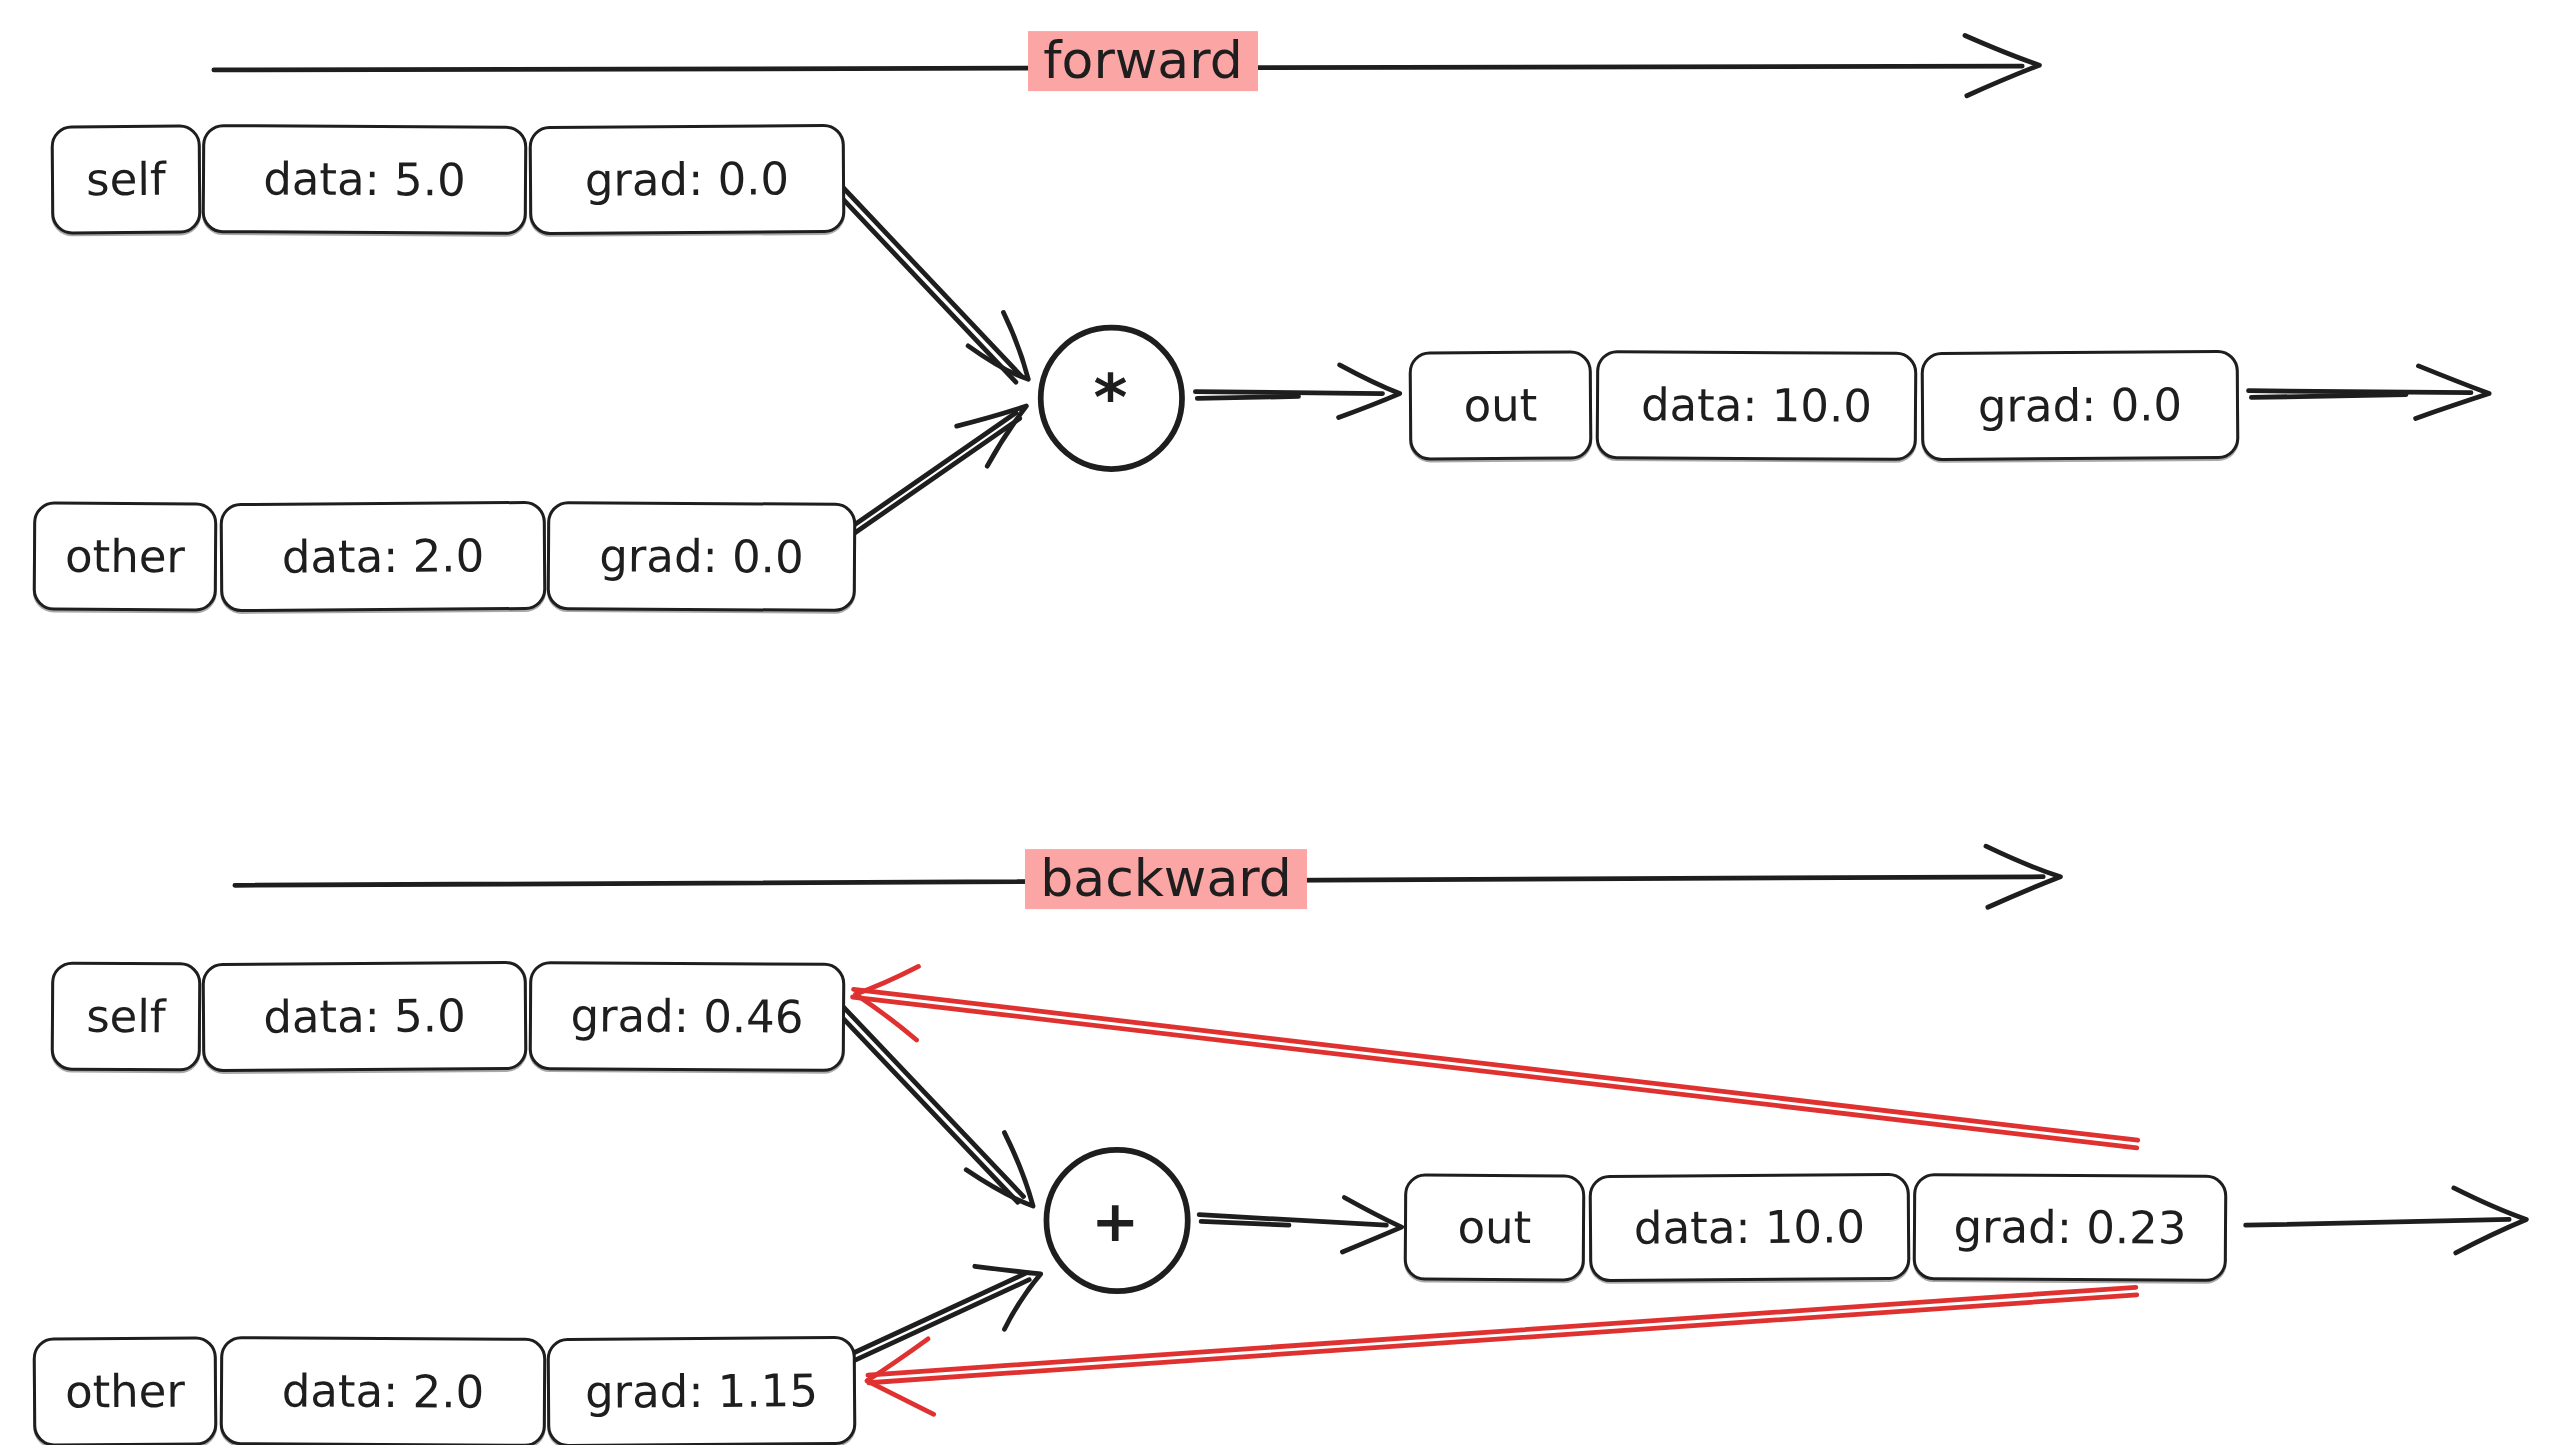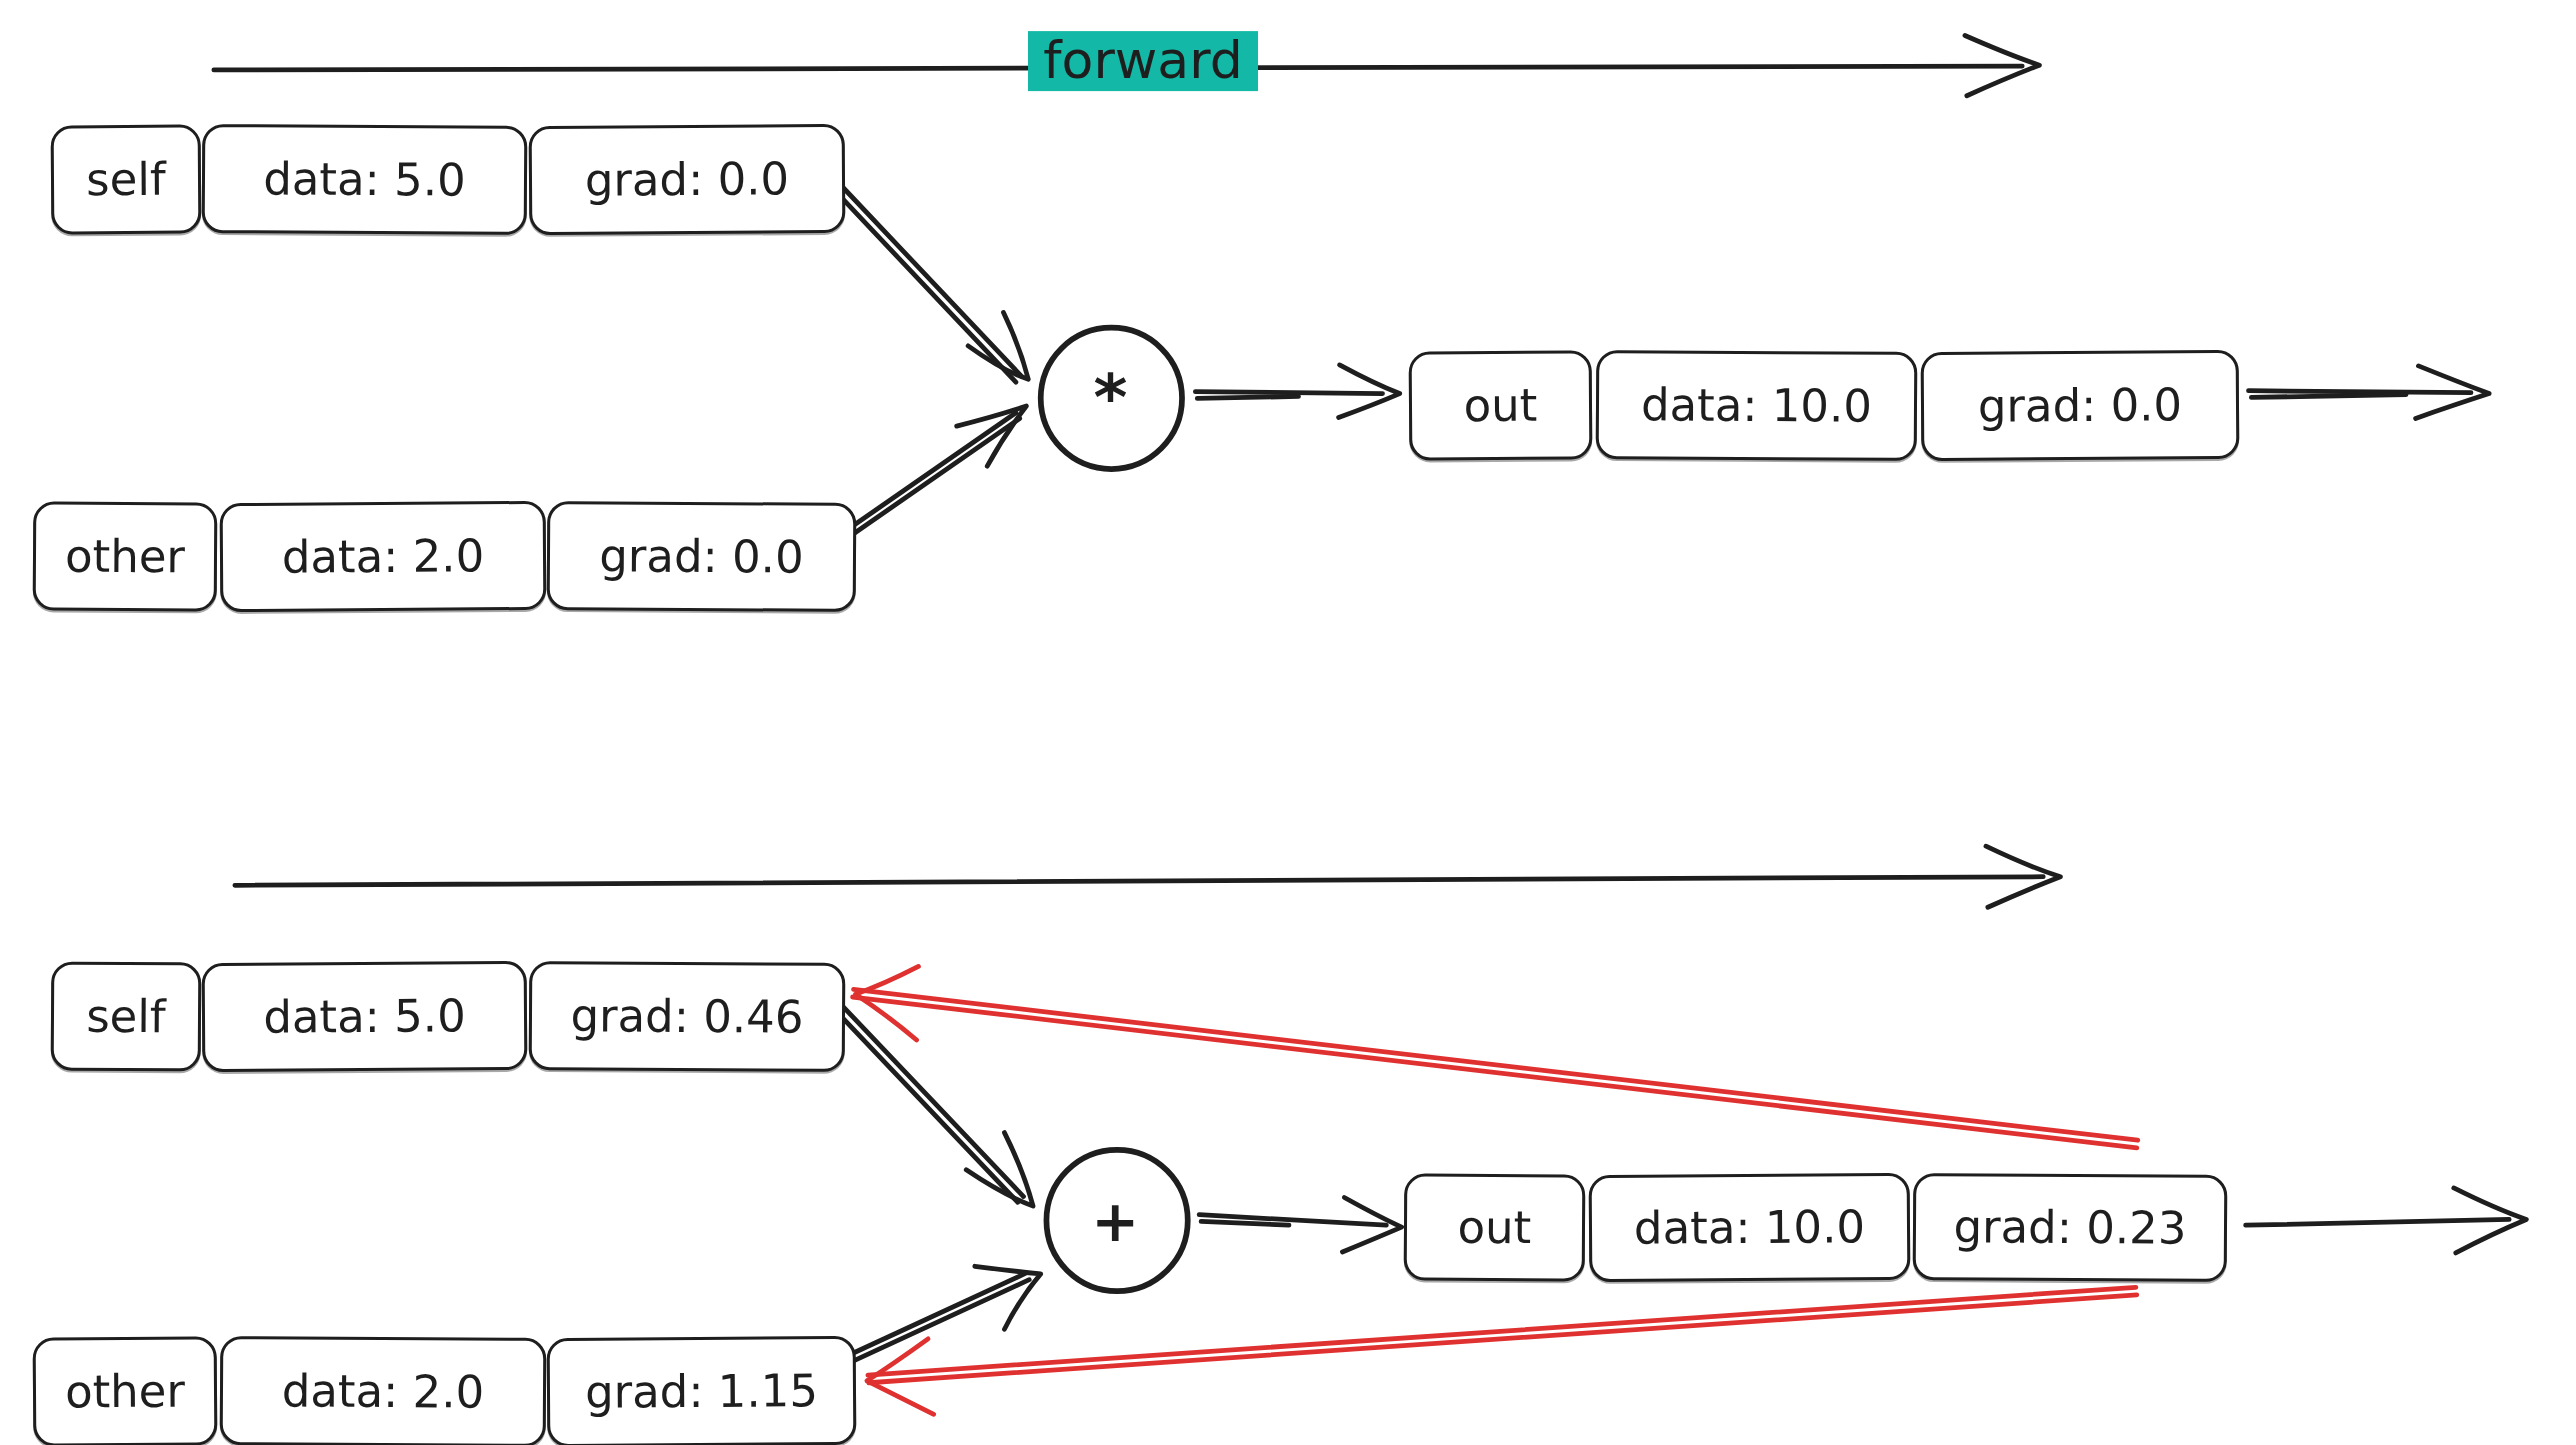--- a/index.html
+++ b/index.html
@@ -14,21 +14,21 @@
   .op-text{fill:#1e1e1e;font-weight:bold;text-anchor:middle;
            font-family:"DejaVu Sans","Liberation Sans",sans-serif;}
   .vbox{position:absolute;height:109px;box-sizing:border-box;
         border:3.8px solid #1e1e1e;border-radius:21px;background:#fff;
         display:flex;align-items:center;justify-content:center;
         font-size:45px;line-height:1;white-space:nowrap;
         box-shadow:0 1.9px 0 rgba(30,30,30,.38);}
   .r1{transform:rotate(-0.4deg);}
   .r2{transform:rotate(0.35deg);}
   .axis-label{position:absolute;transform:translate(-50%,-50%);
-              background:#14b8a6;padding:0 15.3px;font-size:52px;line-height:1.15;}
+              background:#fca5a5;padding:0 15.3px;font-size:52px;line-height:1.15;}
 </style>
 </head>
 <body>
 
 <div class="canvas">
 
   <svg class="layer" viewBox="0 0 2698 1514">
 
     <g class="ink">
       <path d="M224 73 L2118 69"></path>
@@ -98,20 +98,21 @@
       <path d="M972 1402 Q936 1428 908 1446 Q940 1462 978 1481"></path>
     </g>
 
     <circle class="ink" cx="1164" cy="417" r="74"></circle>
     <circle class="ink" cx="1170" cy="1278" r="74"></circle>
     <text class="op-text" x="1163" y="440" font-size="68">*</text>
     <text class="op-text" x="1168" y="1300" font-size="60">+</text>
   </svg>
 
   <div class="axis-label" style="left:1143px;top:61px;">forward</div>
+  <div class="axis-label" style="left:1166px;top:879px;">backward</div>
 
   <div class="vbox r1" style="left:51px;top:125px;width:150px;">self</div>
   <div class="vbox r2" style="left:202px;top:125px;width:325px;">data: 5.0</div>
   <div class="vbox r1" style="left:529px;top:125px;width:316px;">grad: 0.0</div>
 
   <div class="vbox r2" style="left:33px;top:502px;width:184px;">other</div>
   <div class="vbox r1" style="left:220px;top:502px;width:326px;">data: 2.0</div>
   <div class="vbox r2" style="left:547px;top:502px;width:309px;">grad: 0.0</div>
 
   <div class="vbox r1" style="left:1409px;top:351px;width:183px;">out</div>

